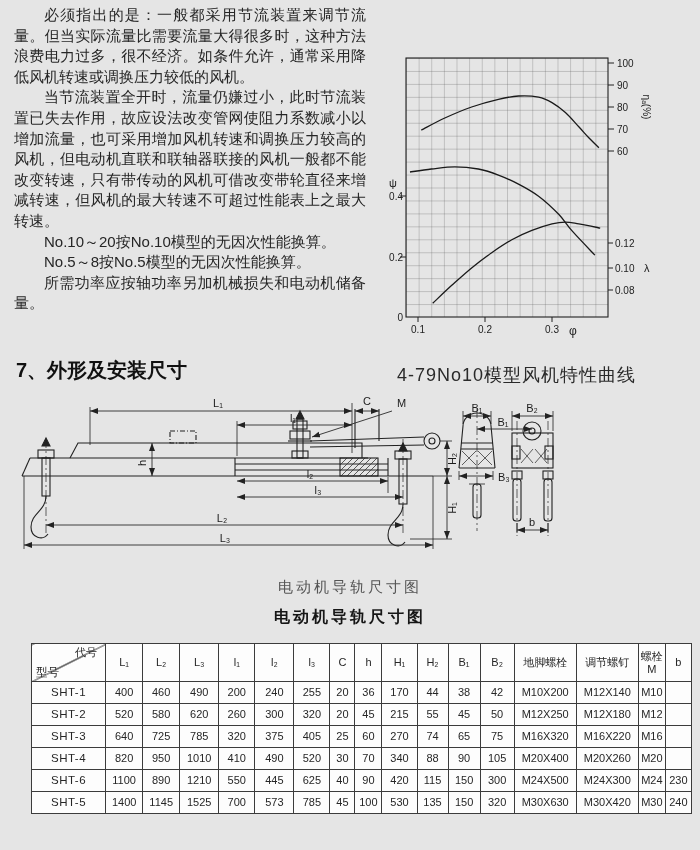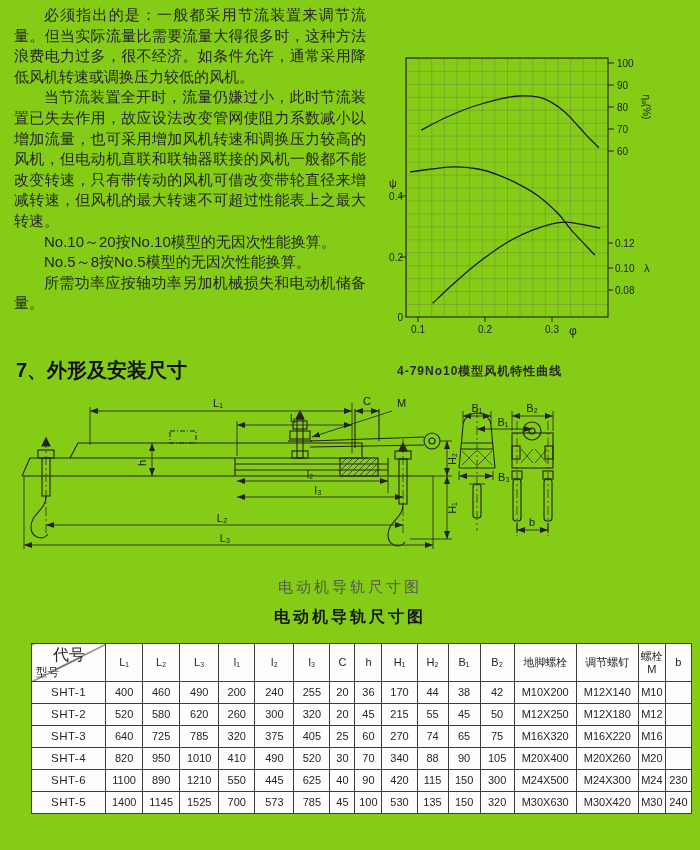--- a/index.html
+++ b/index.html
@@ -1,45 +1,45 @@
 <!DOCTYPE html>
 <html><head>
 <meta charset="utf-8">
 <style>
   html,body{margin:0;padding:0;background:#ffffff;}
-  .page{position:relative;width:700px;height:850px;background:#84cc16;overflow:hidden;
+  .page{position:relative;width:700px;height:850px;background:#e5e5e5;overflow:hidden;
         font-family:"Liberation Sans","DejaVu Sans",sans-serif;color:#1e1e1e;}
   
   .text-col{position:absolute;left:14px;top:5px;width:352px;font-size:15px;line-height:20.6px;
             text-align:justify;color:#262626;}
   .text-col p{margin:0;text-indent:2em;}
   
   .heading{position:absolute;left:16px;top:357px;font-size:20px;font-weight:bold;color:#111;}
   
   .chart-wrap{position:absolute;left:386px;top:45px;width:305px;height:305px;}
-  .chart-caption{position:absolute;left:397px;top:363px;font-size:12px;color:#2a2a2a;letter-spacing:1px;font-weight:bold;}
+  .chart-caption{position:absolute;left:397px;top:363px;font-size:18px;color:#2a2a2a;letter-spacing:1px;}
   svg text{font-family:"Liberation Sans","DejaVu Sans",sans-serif;}
   
   .draw-wrap{position:absolute;left:0px;top:391px;width:700px;height:182px;}
   .cap1{position:absolute;left:0;top:578px;width:700px;text-align:center;font-size:15px;
         color:#555;letter-spacing:3px;}
   .cap2{position:absolute;left:0;top:607px;width:700px;text-align:center;font-size:16px;
         font-weight:bold;color:#161616;letter-spacing:3px;}
   
   .tbl-wrap{position:absolute;left:31px;top:643px;}
   table{border-collapse:collapse;table-layout:fixed;width:661px;background:#fdfdfd;}
   th,td{border:1px solid #3c3c3c;text-align:center;vertical-align:middle;
         font-size:11px;font-weight:normal;color:#262626;padding:0;line-height:1.15;
         word-break:break-all;overflow:hidden;}
   thead th{height:37px;}
   tbody tr{height:22px;}
   td.model{font-size:11.5px;letter-spacing:0.5px;}
   th.corner{position:relative;background:
       linear-gradient(to bottom right,transparent 49.2%,#3c3c3c 49.2%,#3c3c3c 50.8%,transparent 50.8%);}
-  th.corner .ct{position:absolute;right:20px;top:2px;font-size:16px;}
+  th.corner .ct{position:absolute;right:8px;top:2px;font-size:11px;}
   th.corner .cb{position:absolute;left:4px;bottom:2px;font-size:11.5px;text-align:center;}
 </style>
 </head>
 <body>
 
 <div class="page">
 
   <div class="text-col">
     <p>必须指出的是：一般都采用节流装置来调节流量。但当实际流量比需要流量大得很多时，这种方法浪费电力过多，很不经济。如条件允许，通常采用降低风机转速或调换压力较低的风机。</p>
     <p>当节流装置全开时，流量仍嫌过小，此时节流装置已失去作用，故应设法改变管网使阻力系数减小以增加流量，也可采用增加风机转速和调换压力较高的风机，但电动机直联和联轴器联接的风机一般都不能改变转速，只有带传动的风机可借改变带轮直径来增减转速，但风机的最大转速不可超过性能表上之最大转速。</p>

